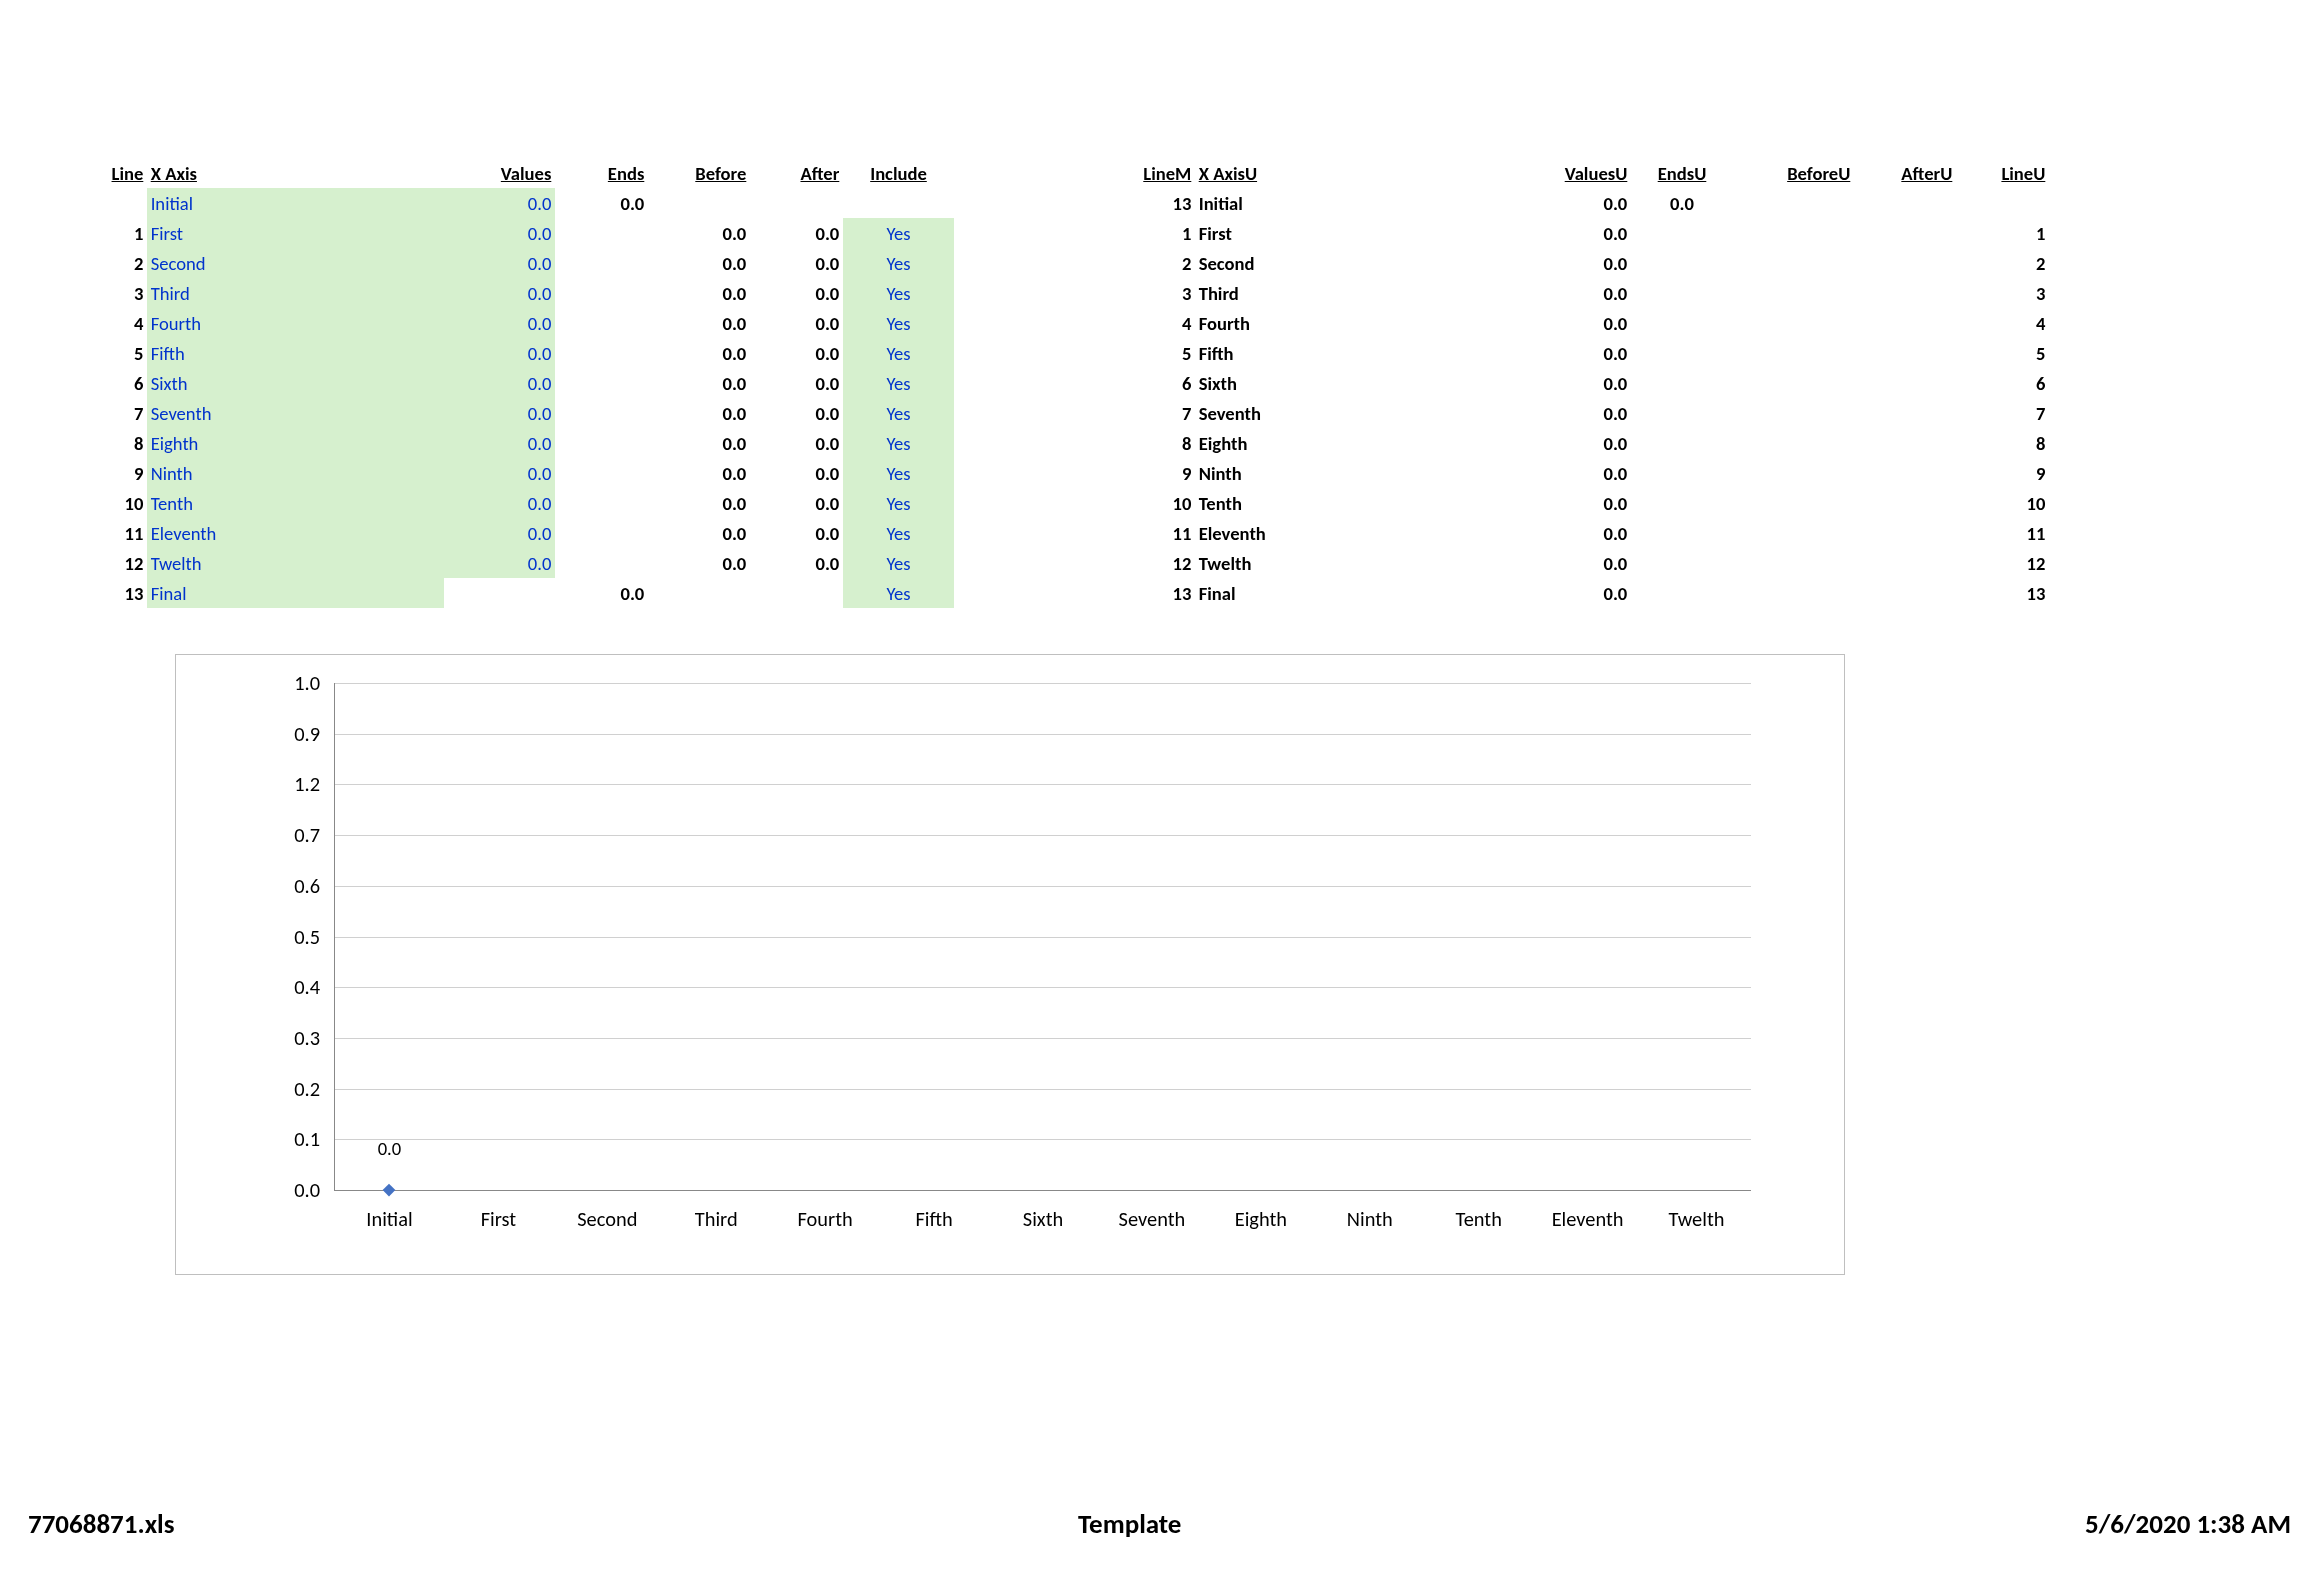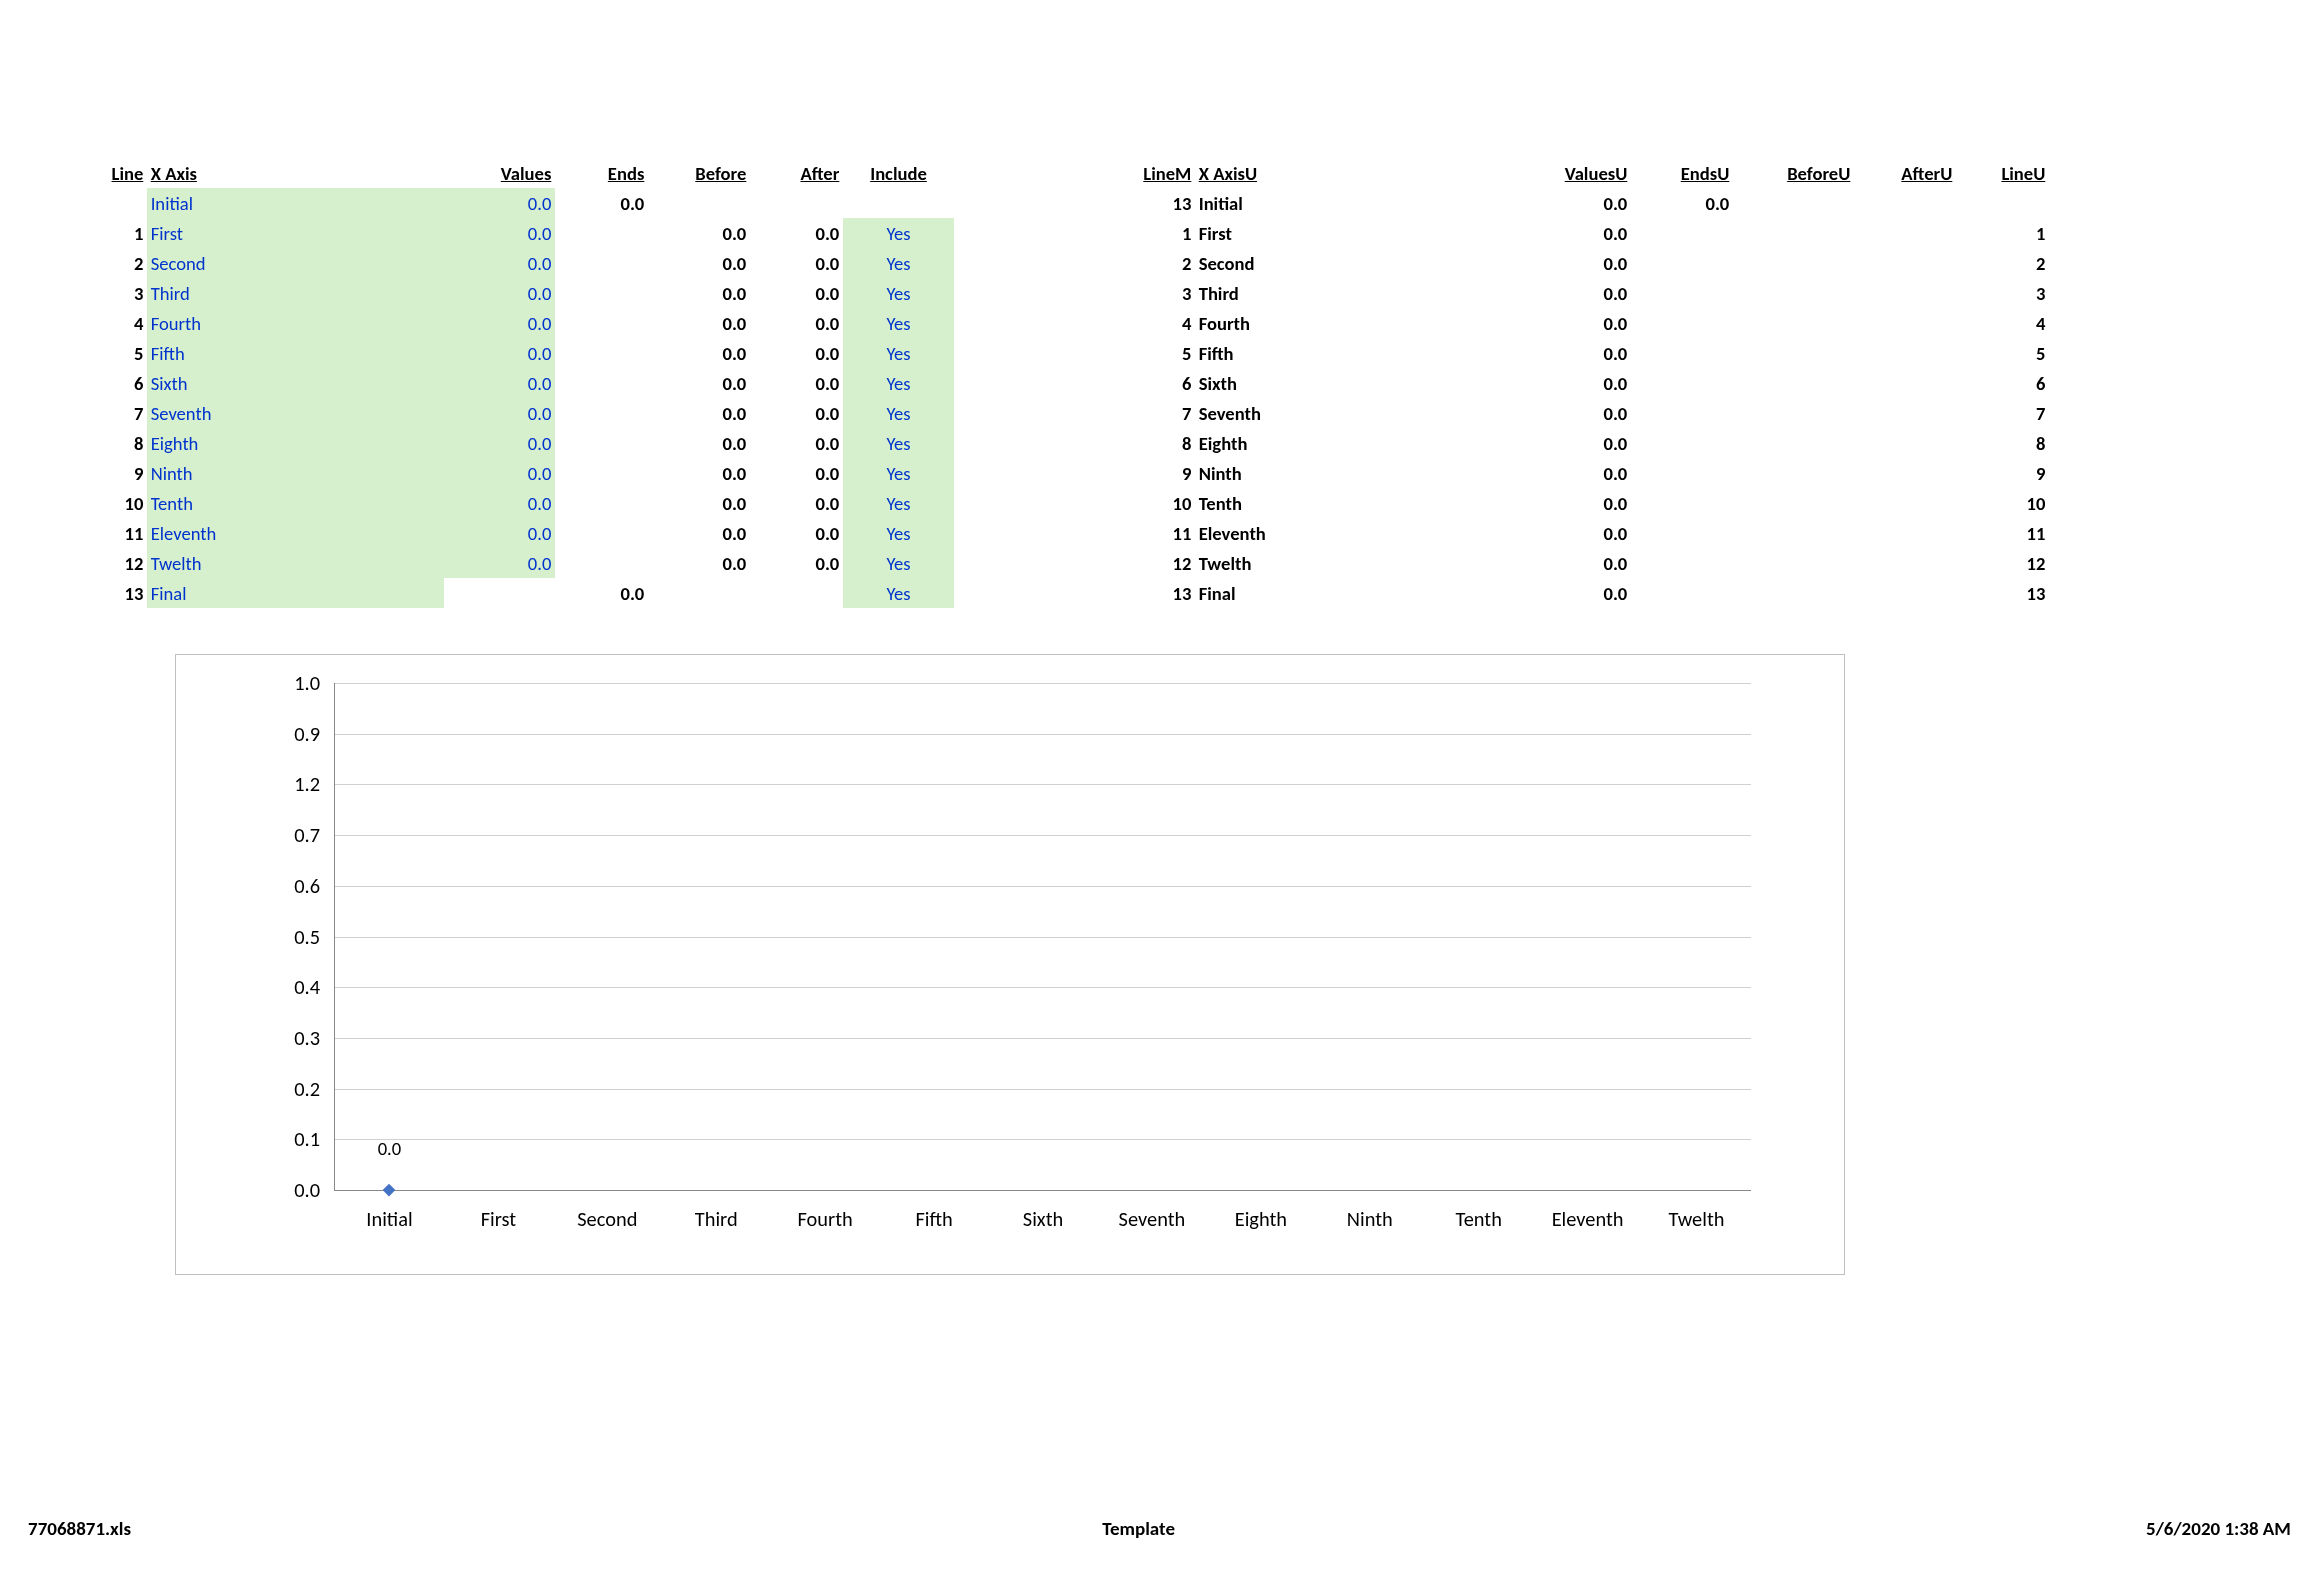--- a/index.html
+++ b/index.html
@@ -50,21 +50,21 @@
   .t1 .c-values{ width: 111px; text-align: right; }
   .t1 .c-ends  { width: 93px; text-align: right; }
   .t1 .c-before{ width: 102px; text-align: right; }
   .t1 .c-after { width: 93px; text-align: right; }
   .t1 .c-incl  { width: 111px; text-align: center; }
 
   
   .t2 .c-linem  { width: 93px; text-align: right; }
   .t2 .c-xaxisu { width: 315px; }
   .t2 .c-valuesu{ width: 121px; text-align: right; }
-  .t2 .c-endsu  { width: 102px; text-align: right; margin-top: 36px; }
+  .t2 .c-endsu  { width: 102px; text-align: center; margin-top: 36px; }
   .t2 .c-beforeu{ width: 121px; text-align: right; }
   .t2 .c-afteru { width: 102px; text-align: right; }
   .t2 .c-lineu  { width: 93px; text-align: right; }
 
   .green { background: #d6f0ce; }
   .blue  { color: #0033cc; }
 
   
   .chart {
     margin-left: 93px;
@@ -119,21 +119,21 @@
     white-space: nowrap;
   }
 
   .footer {
     position: absolute;
     left: 28px;
     right: 28px;
     bottom: 37px;
     display: flex;
     justify-content: space-between;
-    font-size: 19px;
+    font-size: 27px;
     font-weight: 600;
   }
 </style>
 </head>
 <body>
 
 <div class="page">
 
   <div class="tables">
 

